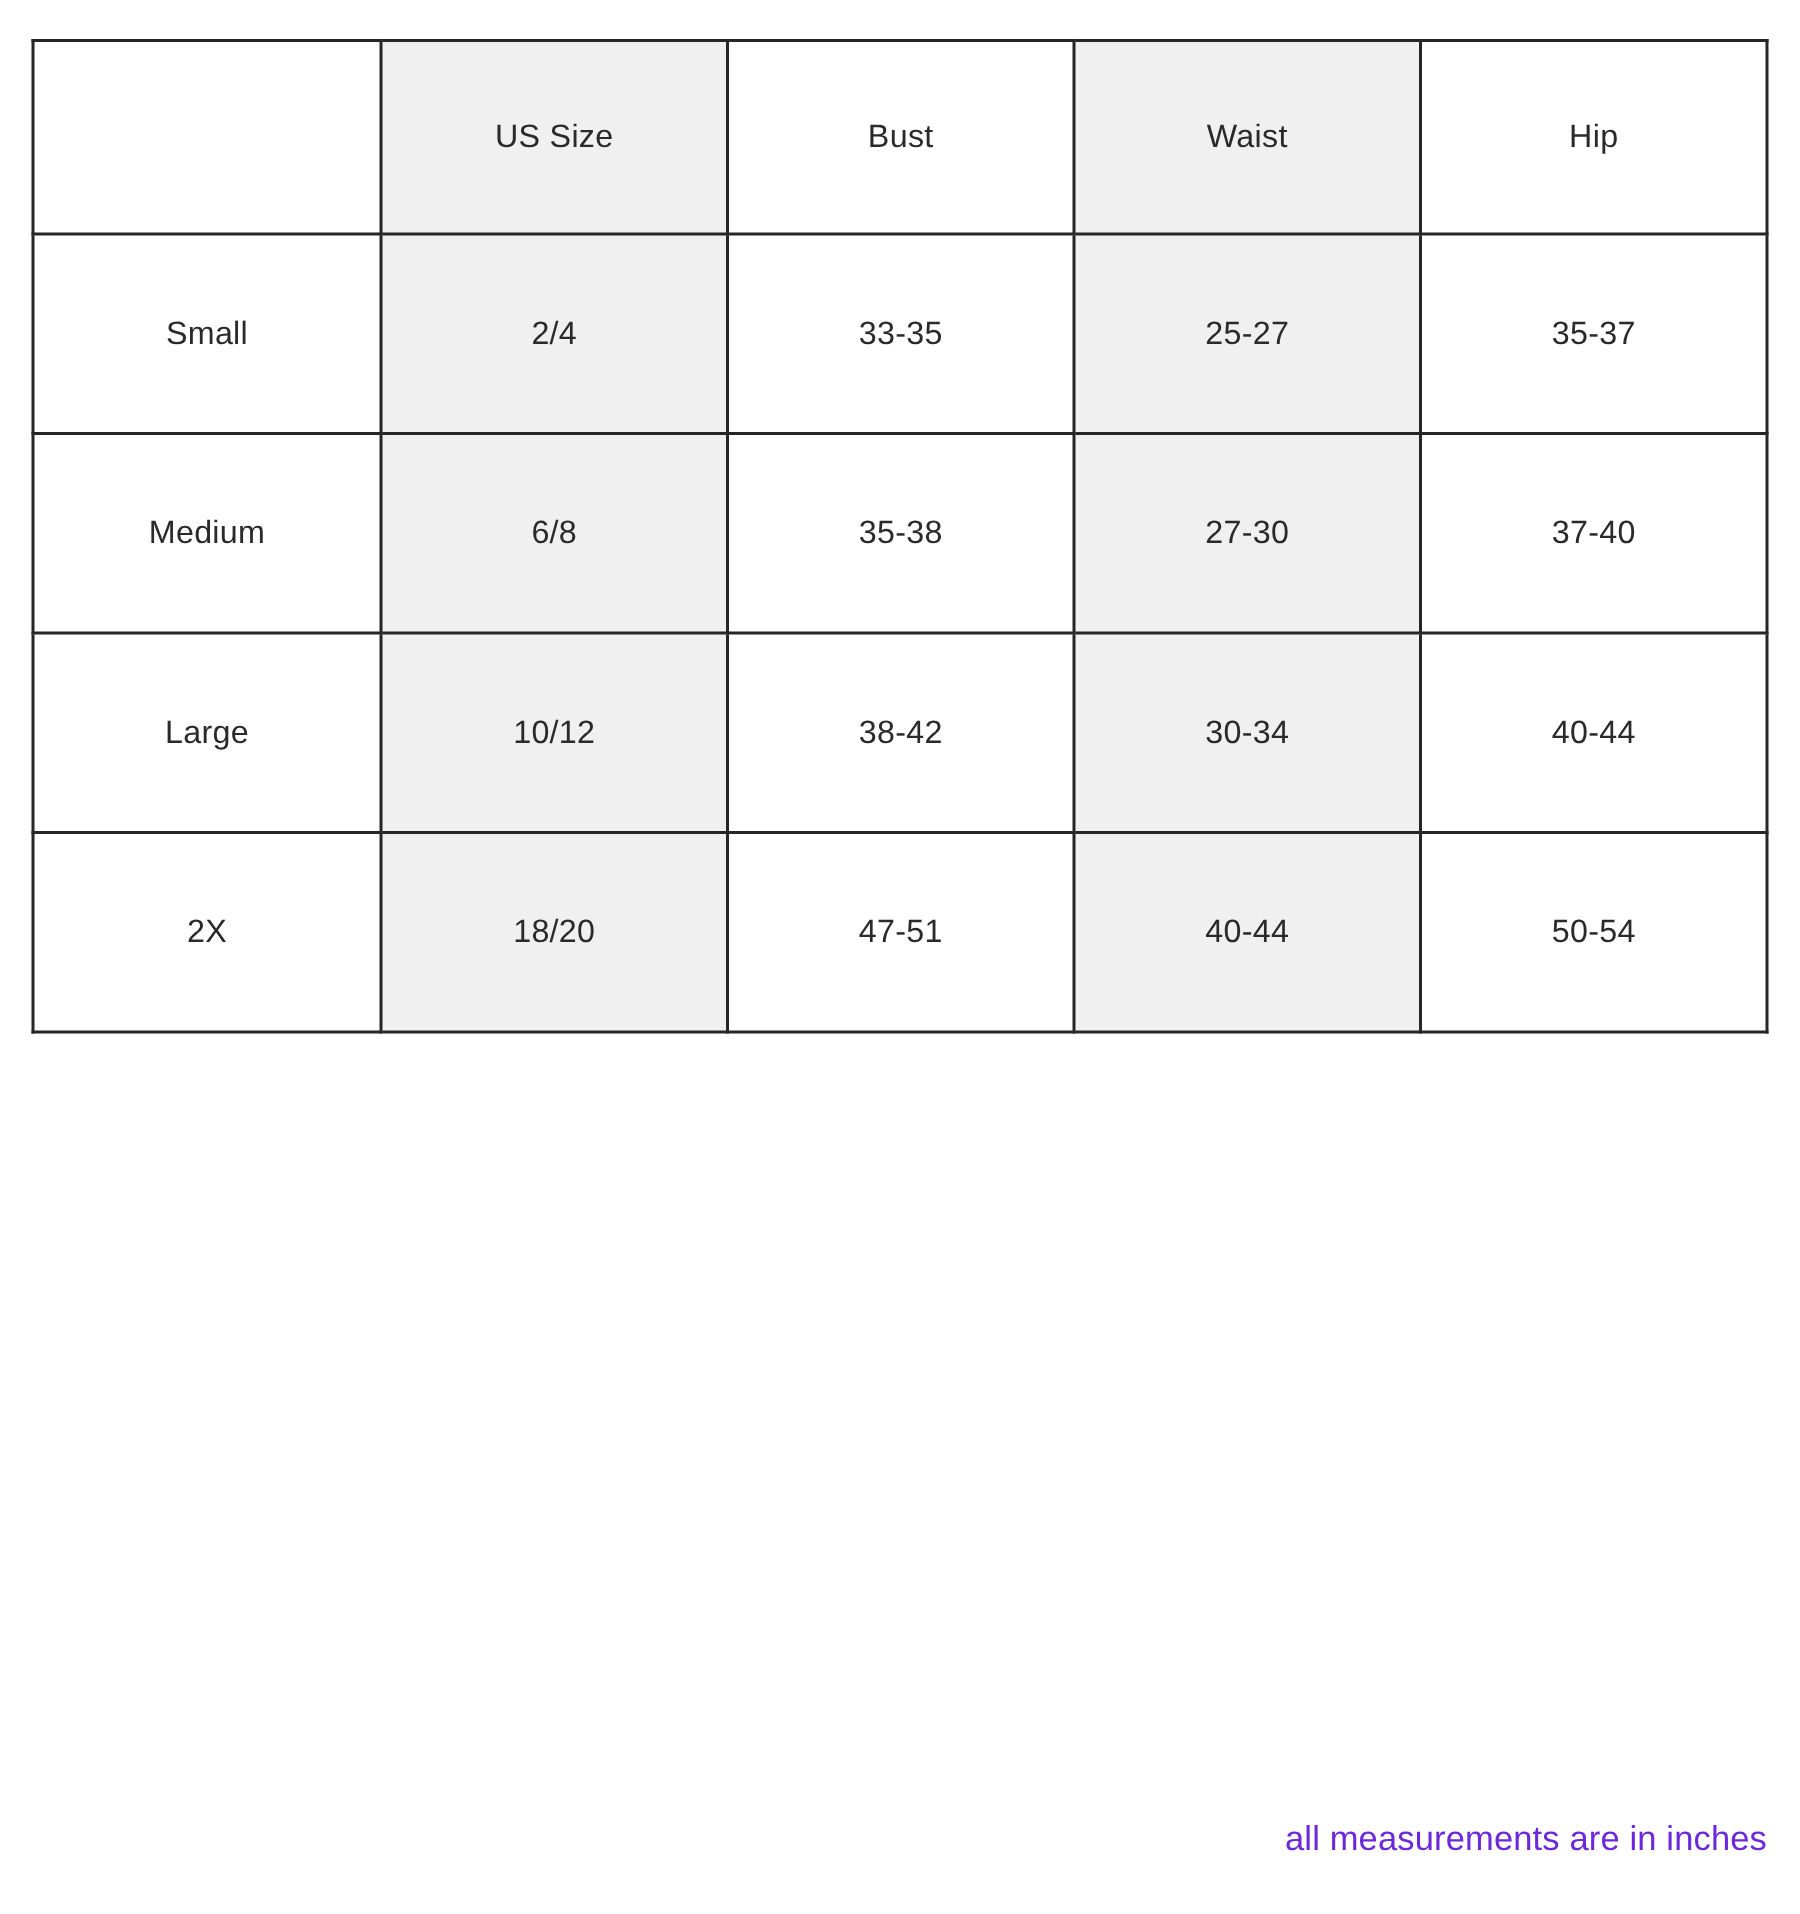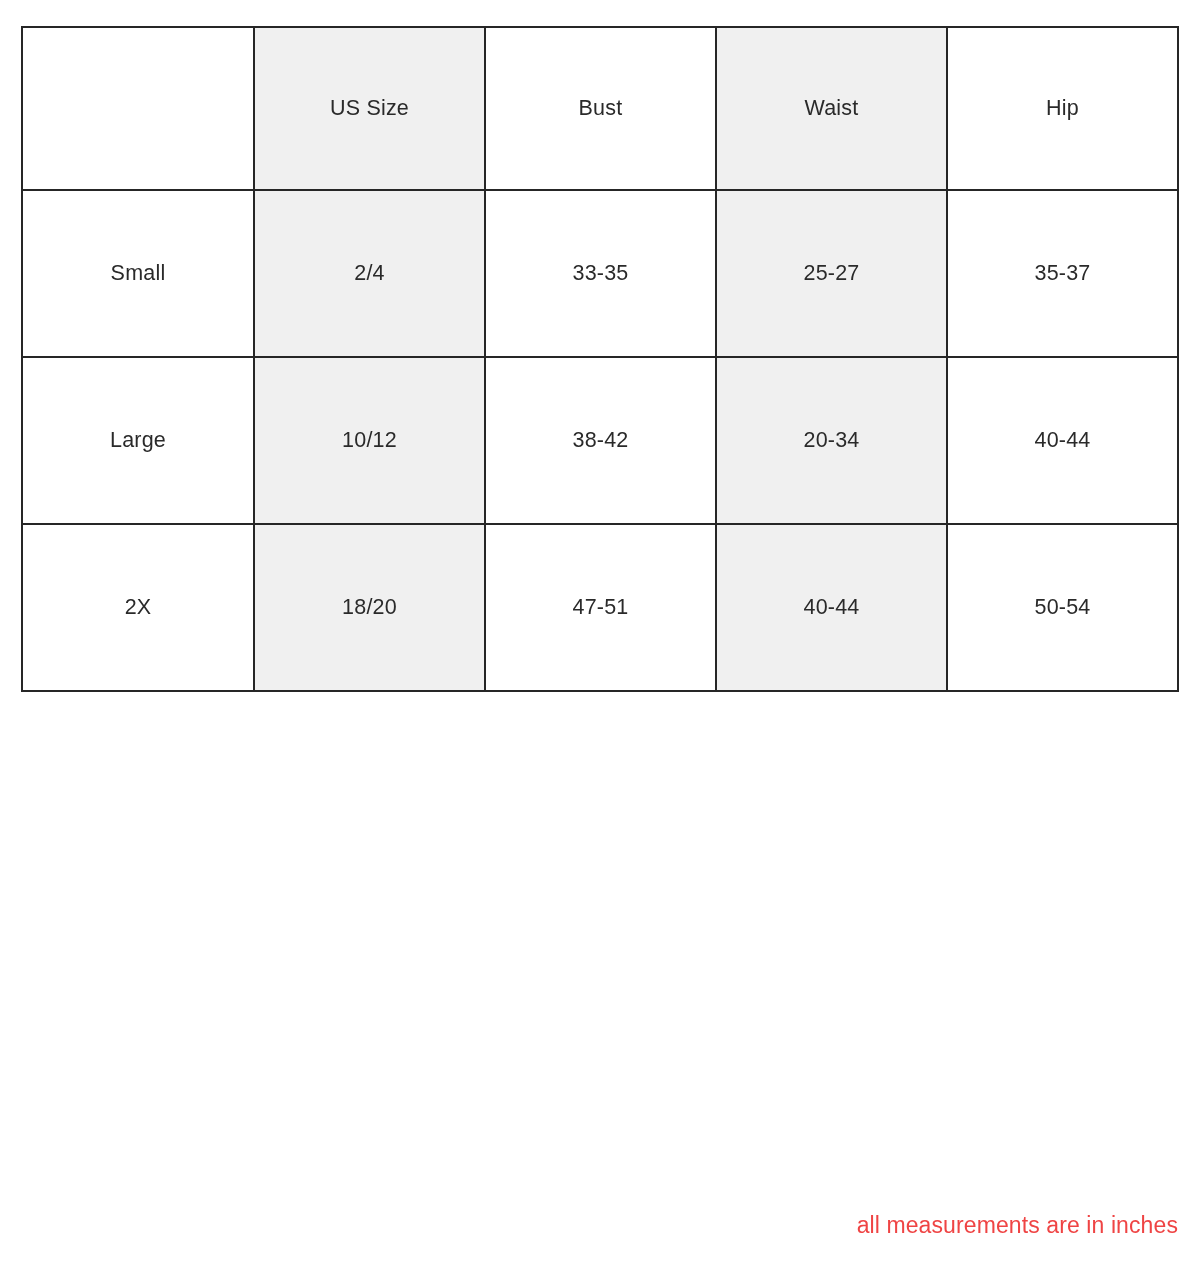--- a/index.html
+++ b/index.html
@@ -37,40 +37,40 @@
   table.size-chart th,
   table.size-chart td {
     border: 2px solid #262626;
     text-align: center;
     vertical-align: middle;
     font-weight: 400;
     font-size: 21.5px;
     line-height: 1.2;
     color: #2a2a2a;
     letter-spacing: 0.2px;
-    padding: 17px;
+    padding: 0;
   }
   table.size-chart thead th {
     height: 127px;
     font-size: 21.5px;
   }
   table.size-chart tbody td {
     height: 131px;
   }
   .shaded {
     background: #f0f0f0;
   }
   .footnote {
     position: absolute;
     left: 21px;
     top: 1212px;
     width: 1157px;
     text-align: right;
     font-size: 23px;
-    color: #ef4444;
+    color: #6d28d9;
     letter-spacing: 0.1px;
     line-height: 1.2;
   }
 </style>
 </head>
 <body>
 
 <div class="page">
 
   <div class="chart-wrap">
@@ -93,24 +93,31 @@
       </thead>
       <tbody>
         <tr>
           <td>Small</td>
           <td class="shaded">2/4</td>
           <td>33-35</td>
           <td class="shaded">25-27</td>
           <td>35-37</td>
         </tr>
         <tr>
+          <td>Medium</td>
+          <td class="shaded">6/8</td>
+          <td>35-38</td>
+          <td class="shaded">27-30</td>
+          <td>37-40</td>
+        </tr>
+        <tr>
           <td>Large</td>
           <td class="shaded">10/12</td>
           <td>38-42</td>
-          <td class="shaded">20-34</td>
+          <td class="shaded">30-34</td>
           <td>40-44</td>
         </tr>
         <tr>
           <td>2X</td>
           <td class="shaded">18/20</td>
           <td>47-51</td>
           <td class="shaded">40-44</td>
           <td>50-54</td>
         </tr>
       </tbody>

